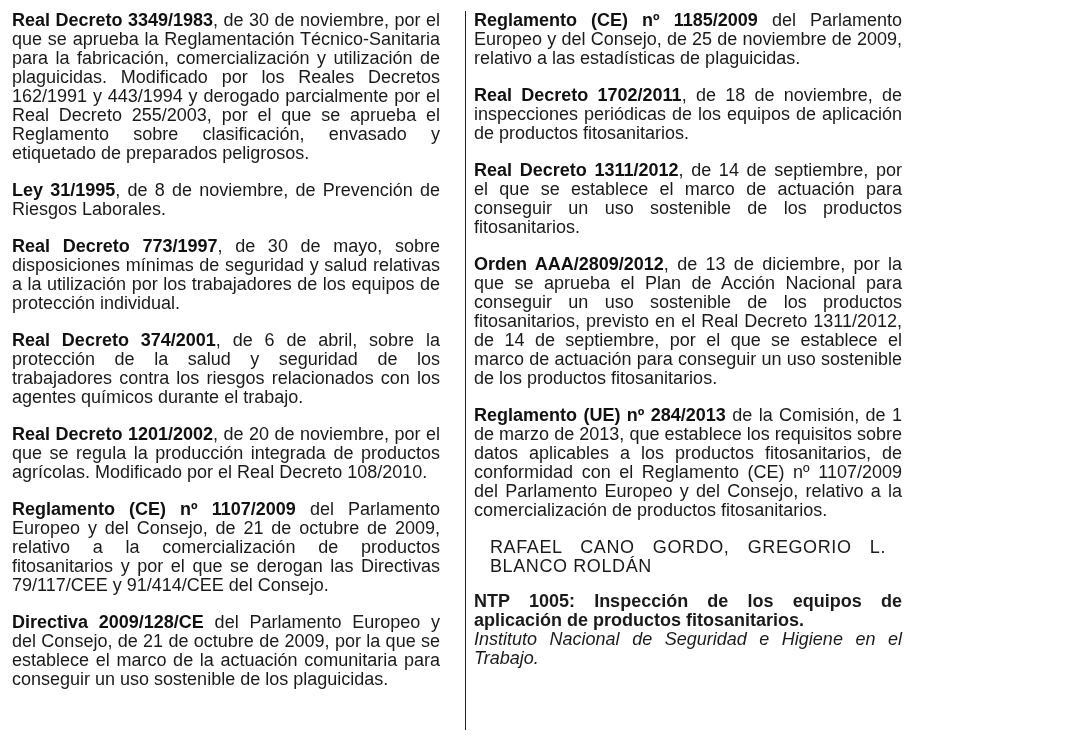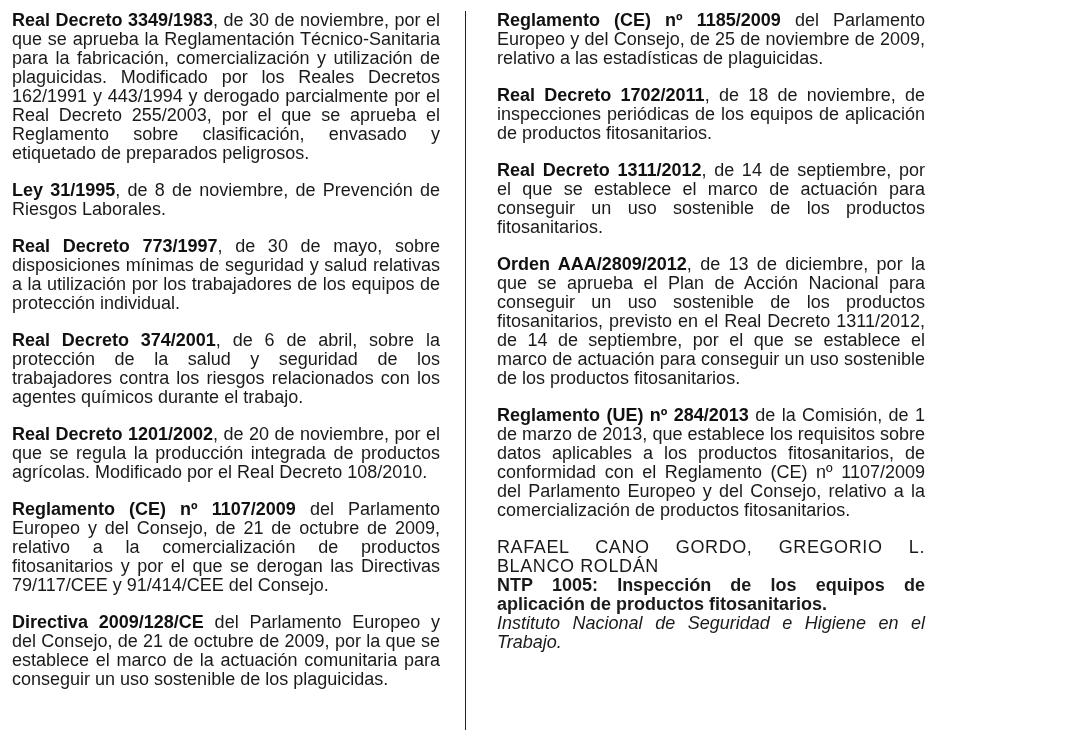--- a/index.html
+++ b/index.html
@@ -18,38 +18,38 @@
     .col {
       position: absolute;
       top: 11px;
       width: 428px;
       font-size: 18px;
       line-height: 19px;
       text-align: justify;
       hyphens: manual;
     }
     .col-left { left: 12px; }
-    .col-right { left: 497px; }
+    .col-right { left: 474px; }
     .entry {
       margin: 0 0 18px 0;
     }
     .entry b, .bold {
       font-weight: bold;
       color: #111;
     }
     .divider {
       position: absolute;
       left: 465px;
       top: 11px;
       width: 1px;
       height: 719px;
       background: #222;
     }
     .authors {
-      margin: 0;
+      margin: 16px;
       text-align: justify;
       text-align-last: left;
       letter-spacing: 0.6px;
     }
     .ntp-title {
       margin: 0;
       font-weight: bold;
     }
     .source {
       margin: 0;

